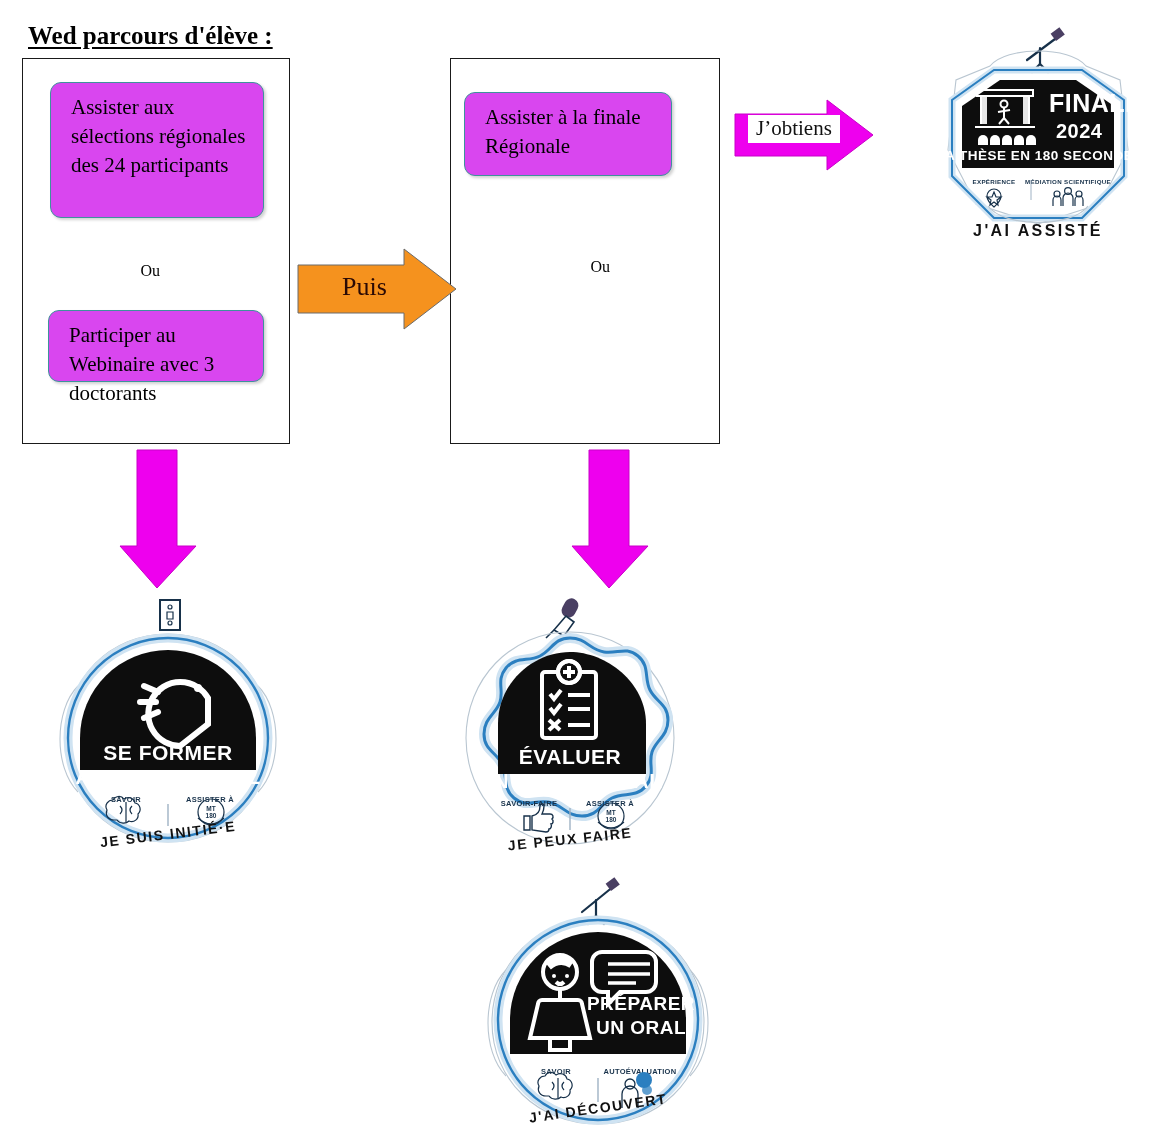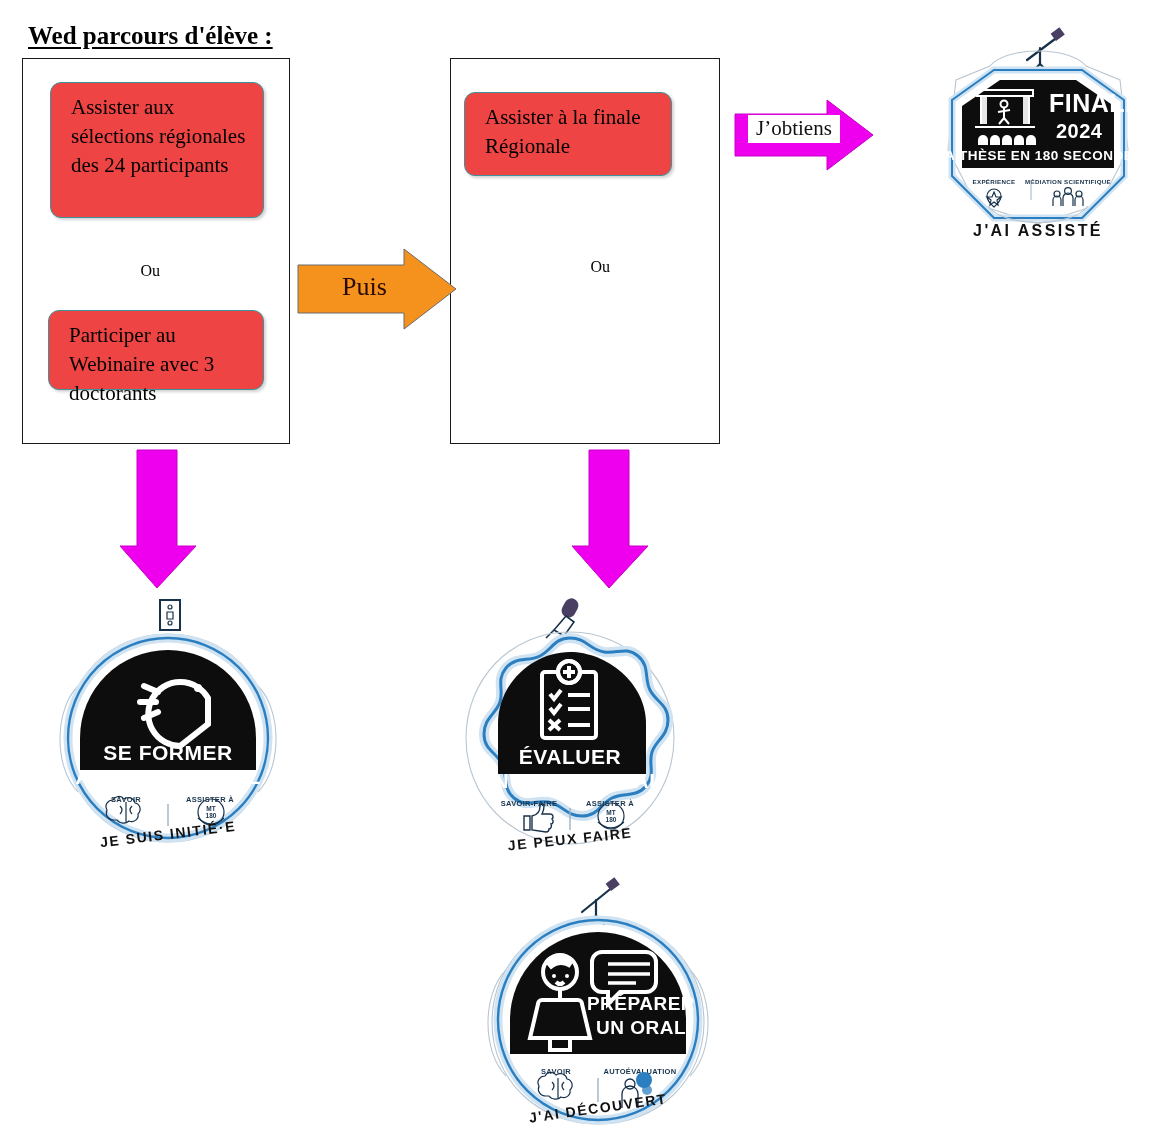--- a/index.html
+++ b/index.html
@@ -29,33 +29,33 @@
     border:1.5px solid #1a1a1a;
     background:#ffffff;
     box-sizing:border-box;
   }
   #group-left{left:22px;top:58px;width:268px;height:386px;}
   #group-mid{left:450px;top:58px;width:270px;height:386px;}
 
   
   .teal-box{
     position:absolute;
-    background:#ef4444;
+    background:#d946ef;
     border:1px solid #3f929c;
     border-radius:11px;
     box-sizing:border-box;
     color:#000;
     font-family:"Liberation Serif", serif;
     font-size:21px;
     line-height:29px;
     padding:10px 12px 8px 20px;
     box-shadow:2px 2px 3px rgba(0,0,0,.18);
   }
   #box-selections{left:50px;top:82px;width:214px;height:136px;}
-  #box-webinaire{left:48px;top:310px;width:216px;height:80px;}
+  #box-webinaire{left:48px;top:310px;width:216px;height:72px;}
   #box-finale-reg{left:464px;top:92px;width:208px;height:84px;}
   #box-rediffusion{left:482px;top:312px;width:212px;height:104px;}
 
   
   .ou-label{
     position:absolute;
     font-family:"Liberation Serif", serif;
     font-size:16px;color:#000;
     text-align:right;
   }

